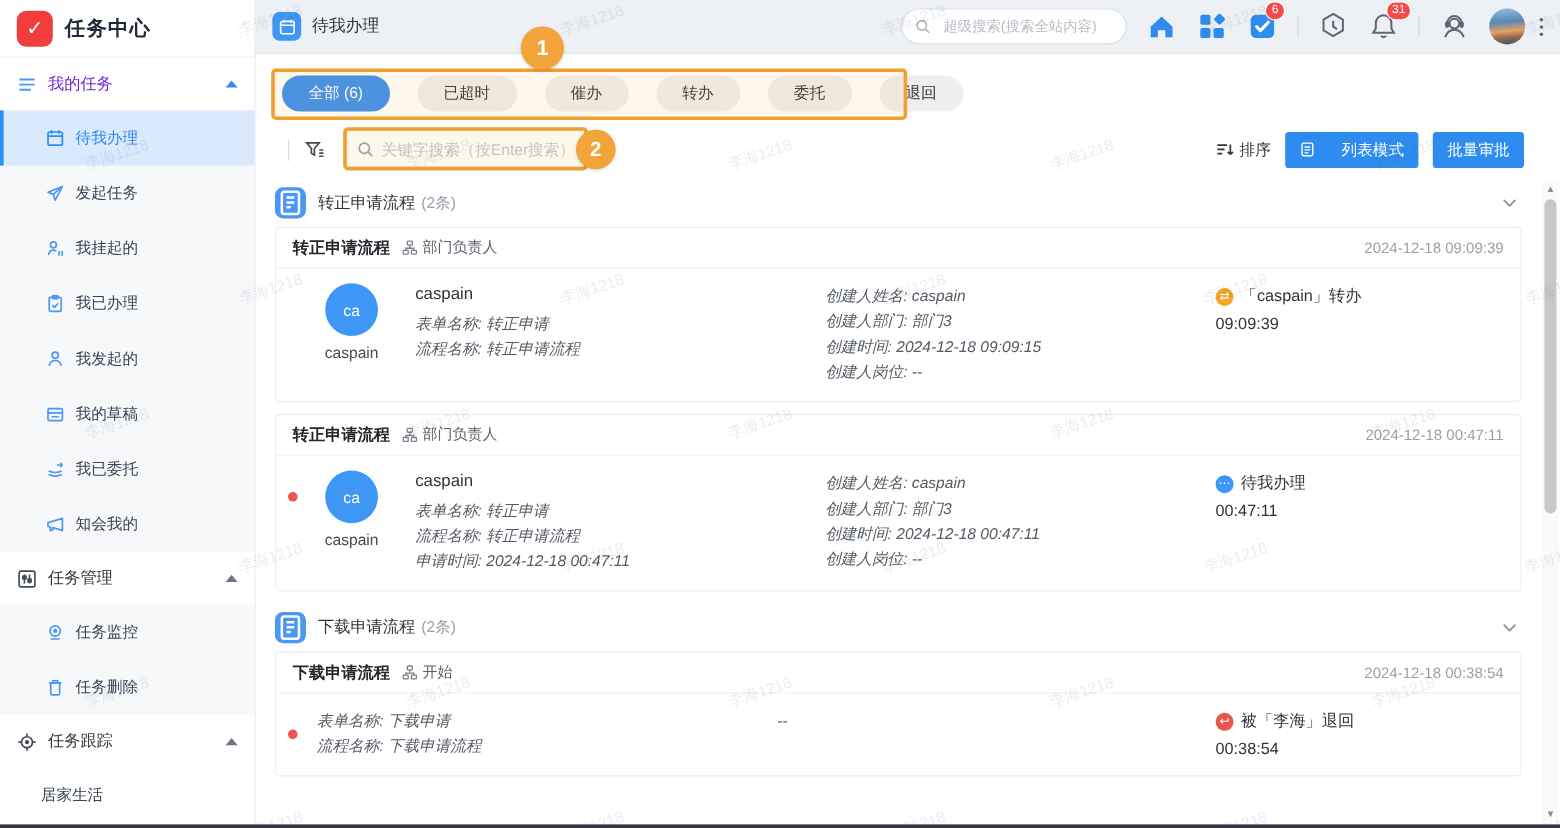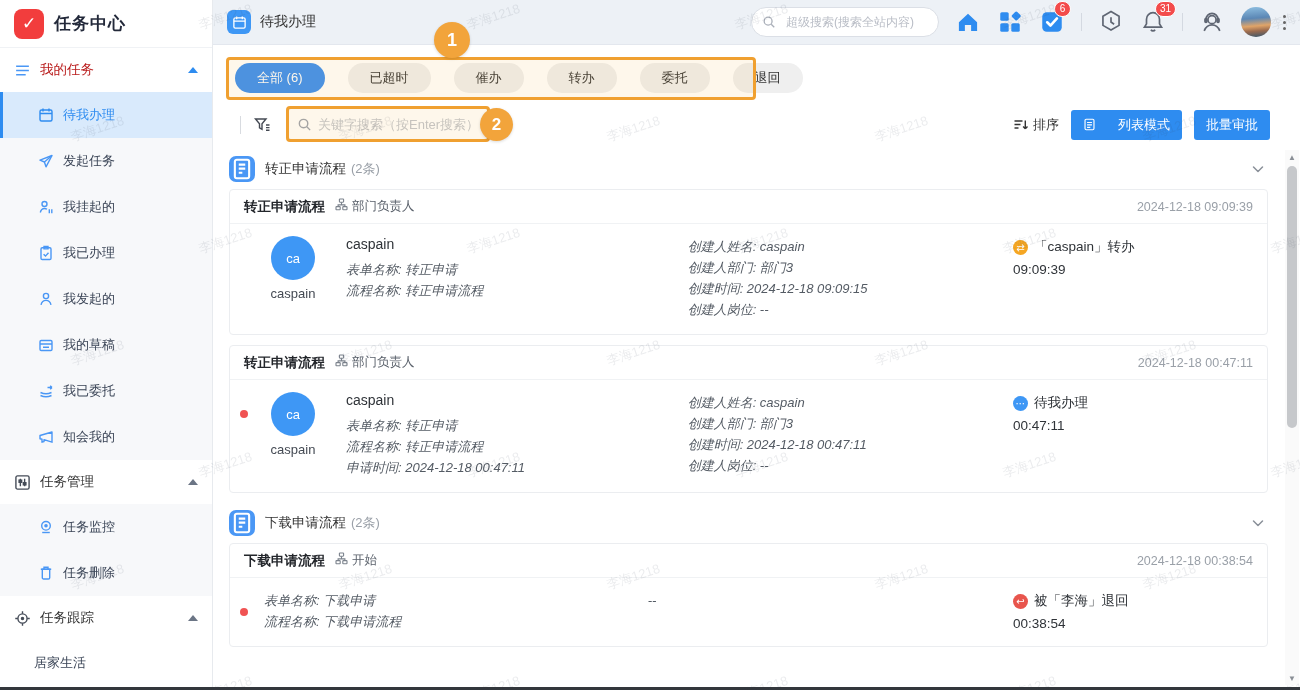--- a/index.html
+++ b/index.html
@@ -8,21 +8,21 @@
   .app { position:relative; width:1300px; height:690px; overflow:hidden; background:#fff; }
 
   
   .sidebar { position:absolute; left:0; top:0; width:213px; height:100%; background:#fff; border-right:1px solid #e7eaee; z-index:5; }
   .logo-row { height:48px; display:flex; align-items:center; padding-left:14px; border-bottom:1px solid #f0f2f5; }
   .logo-box { width:30px; height:30px; border-radius:8px; background:#f23d3d; color:#fff; display:flex; align-items:center; justify-content:center; font-size:17px; font-weight:bold; }
   .logo-title { margin-left:10px; font-size:17px; font-weight:bold; color:#23293a; letter-spacing:1px; }
   .sec-head { height:44px; display:flex; align-items:center; padding:0 14px; cursor:pointer; background:#fff; }
   .sec-head .ico { width:17px; height:17px; margin-right:9px; }
   .sec-head .lbl { flex:1; font-size:13.5px; }
-  .sec-head.active-sec .lbl { color:#b91c1c; }
+  .sec-head.active-sec .lbl { color:#6d28d9; }
   .tri-up { width:0; height:0; border-left:5px solid transparent; border-right:5px solid transparent; border-bottom:6px solid #6b7585; }
   .active-sec .tri-up { border-bottom-color:#2e8cf0; }
   .submenu { background:#f7f8fa; }
   .side-item { height:46px; display:flex; align-items:center; padding-left:38px; cursor:pointer; color:#3a4456; position:relative; }
   .side-item .ico { width:16px; height:16px; margin-right:9px; color:#4a97f5; }
   .side-item.active { background:#d9eafc; color:#2e8cf0; }
   .side-item.active::before { content:""; position:absolute; left:0; top:0; bottom:0; width:3px; background:#2e8cf0; }
   .side-item.plain { padding-left:34px; background:#fff; }
 
   
@@ -58,21 +58,21 @@
 
   .list { position:absolute; left:16px; top:104px; right:32px; bottom:3px; overflow:hidden; }
   .group-head { height:40px; display:flex; align-items:center; }
   .group-ico { width:26px; height:26px; border-radius:7px; background:#4a97f5; color:#fff; display:flex; align-items:center; justify-content:center; margin-right:10px; }
   .group-title { font-size:13.5px; color:#333; }
   .group-count { color:#9aa0a8; margin-left:5px; }
   .group-chev { margin-left:auto; margin-right:2px; color:#8a9099; cursor:pointer; width:16px; height:16px; }
   .card { border:1px solid #ebedf0; border-radius:4px; background:#fff; margin-bottom:10px; cursor:pointer; }
   .card-head { height:34px; display:flex; align-items:center; padding:0 14px; border-bottom:1px solid #f0f2f4; }
   .card-title { font-weight:bold; font-size:13.5px; color:#23262b; }
-  .card-node { display:flex; align-items:flex-start; gap:4px; margin-left:10px; color:#5a616b; font-size:12.5px; }
+  .card-node { display:flex; align-items:center; gap:4px; margin-left:10px; color:#5a616b; font-size:12.5px; }
   .card-node .ico { color:#7b828c; }
   .card-time { margin-left:auto; color:#9aa0a8; font-size:12.5px; }
   .card-body { display:flex; padding:12px 14px 14px 6px; }
   .dot-col { width:16px; display:flex; justify-content:center; }
   .red-dot { width:8px; height:8px; border-radius:50%; background:#f05353; margin-top:18px; }
   .ava-col { width:82px; text-align:center; }
   .ava { width:44px; height:44px; border-radius:50%; margin:0 auto; display:flex; align-items:center; justify-content:center; color:#fff; font-size:13px; }
   .ava.init { background:#3e97f5; }
   .ava.photo { background:linear-gradient(175deg,#8fc0e2 0%,#5b87b5 38%,#e0a468 62%,#9a6a4e 78%,#32556f 100%); }
   .ava-name { margin-top:6px; color:#444a53; font-size:13px; }

